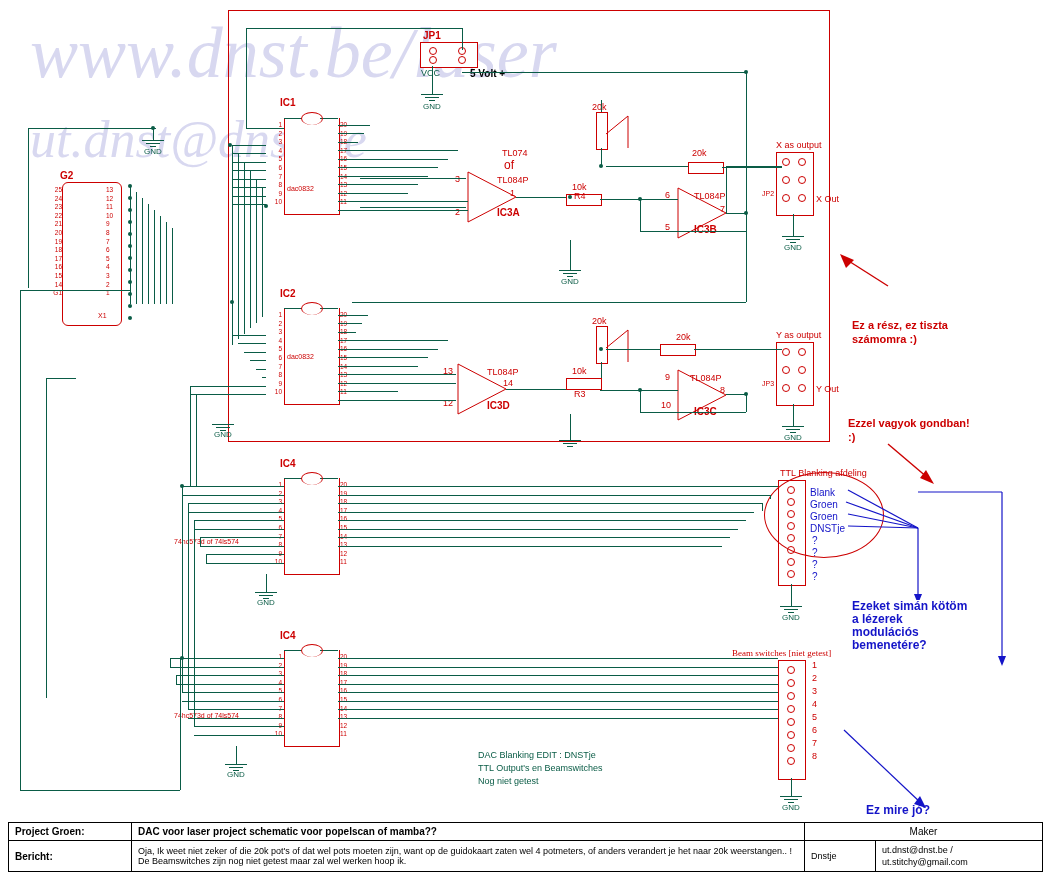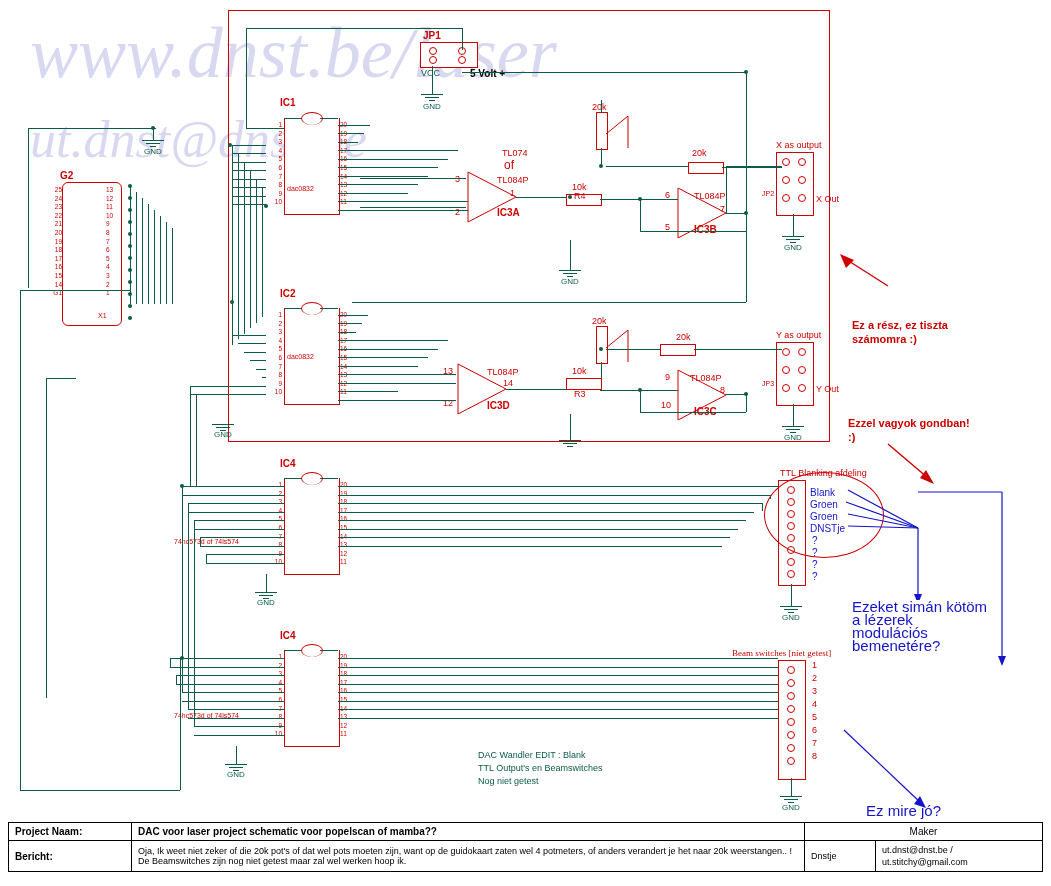--- a/index.html
+++ b/index.html
@@ -8,21 +8,21 @@
   .wm{position:absolute;font-family:"Liberation Serif",serif;color:#d8d8f0;font-style:italic;
       font-size:64px;white-space:nowrap;user-select:none;}
   .wm1{left:30px;top:12px;font-size:72px;}
   .wm2{left:30px;top:110px;font-size:52px;}
   .ln{position:absolute;background:#0a5c46;}
   .lnh{height:1px;}
   .lnv{width:1px;}
   .redbox{position:absolute;border:1px solid #cc0000;}
   .t{position:absolute;font-size:9px;color:#0a5c46;white-space:nowrap;}
   .tr{position:absolute;font-size:9px;color:#cc0000;white-space:nowrap;}
-  .tb{position:absolute;font-size:15px;color:#1414c8;white-space:nowrap;font-weight:normal;line-height:13px;}
+  .tb{position:absolute;font-size:12px;color:#1414c8;white-space:nowrap;font-weight:bold;line-height:13px;}
   .tk{position:absolute;font-size:10px;color:#000;white-space:nowrap;}
   .ic{position:absolute;border:1px solid #cc0000;border-top:none;background:#fff;}
   .icname{position:absolute;font-size:10px;font-weight:bold;color:#cc0000;}
   .pins{position:absolute;font-size:6.5px;color:#cc0000;line-height:8.6px;text-align:right;}
   .pinsr{position:absolute;font-size:6.5px;color:#cc0000;line-height:8.6px;text-align:left;}
   .iclbl{position:absolute;font-size:7px;color:#cc0000;}
   .dot{position:absolute;width:4px;height:4px;border-radius:50%;background:#0a5c46;}
   .gnd{position:absolute;}
   .gnd .g1{position:absolute;left:0;top:0;width:22px;height:1px;background:#0a5c46;}
   .gnd .g2{position:absolute;left:4px;top:3px;width:14px;height:1px;background:#0a5c46;}
@@ -623,28 +623,28 @@
   <svg style="position:absolute;left:882px;top:440px;width:56px;height:44px;">
     <line x1="6" y1="4" x2="46" y2="38" stroke="#cc0000" stroke-width="1.4"></line>
     <polygon points="52,44 38,38 44,30" fill="#cc0000"></polygon>
   </svg>
 
   <div class="tr" style="left:852px;top:318px;font-size:11px;font-weight:bold;line-height:14px;">Ez a rész, ez tiszta<br>számomra :)</div>
   <div class="tr" style="left:848px;top:416px;font-size:11px;font-weight:bold;line-height:14px;">Ezzel vagyok gondban!<br>:)</div>
   <div class="tb" style="left:852px;top:600px;">Ezeket simán kötöm<br>a lézerek<br>modulációs<br>bemenetére?</div>
   <div class="tb" style="left:866px;top:804px;">Ez mire jó?</div>
 
-  <div class="t" style="left:478px;top:750px;color:#0a5c46;">DAC Wandler EDIT : Blank</div>
+  <div class="t" style="left:478px;top:750px;color:#0a5c46;">DAC Blanking EDIT : DNSTje</div>
   <div class="t" style="left:478px;top:763px;color:#0a5c46;">TTL Output's en Beamswitches</div>
   <div class="t" style="left:478px;top:776px;color:#0a5c46;">Nog niet getest</div>
 
   <table class="foot">
     <tbody>
         <tr>
-      <td class="fk">Project Naam:</td>
+      <td class="fk">Project Groen:</td>
       <td class="fv" style="width:660px;">DAC voor laser project schematic voor popelscan of mamba??</td>
       <td style="text-align:center;font-weight:normal;">Maker</td>
     </tr>
     <tr>
       <td class="fk">Bericht:</td>
       <td class="small">Oja, Ik weet niet zeker of die 20k pot's of dat wel pots moeten zijn, want op de guidokaart zaten wel 4 potmeters, of anders verandert je het naar 20k weerstangen.. ! De Beamswitches zijn nog niet getest maar zal wel werken hoop ik.</td>
       <td style="padding:0;">
         <table style="border-collapse:collapse;width:100%;">
           <tbody>
                 <tr>

